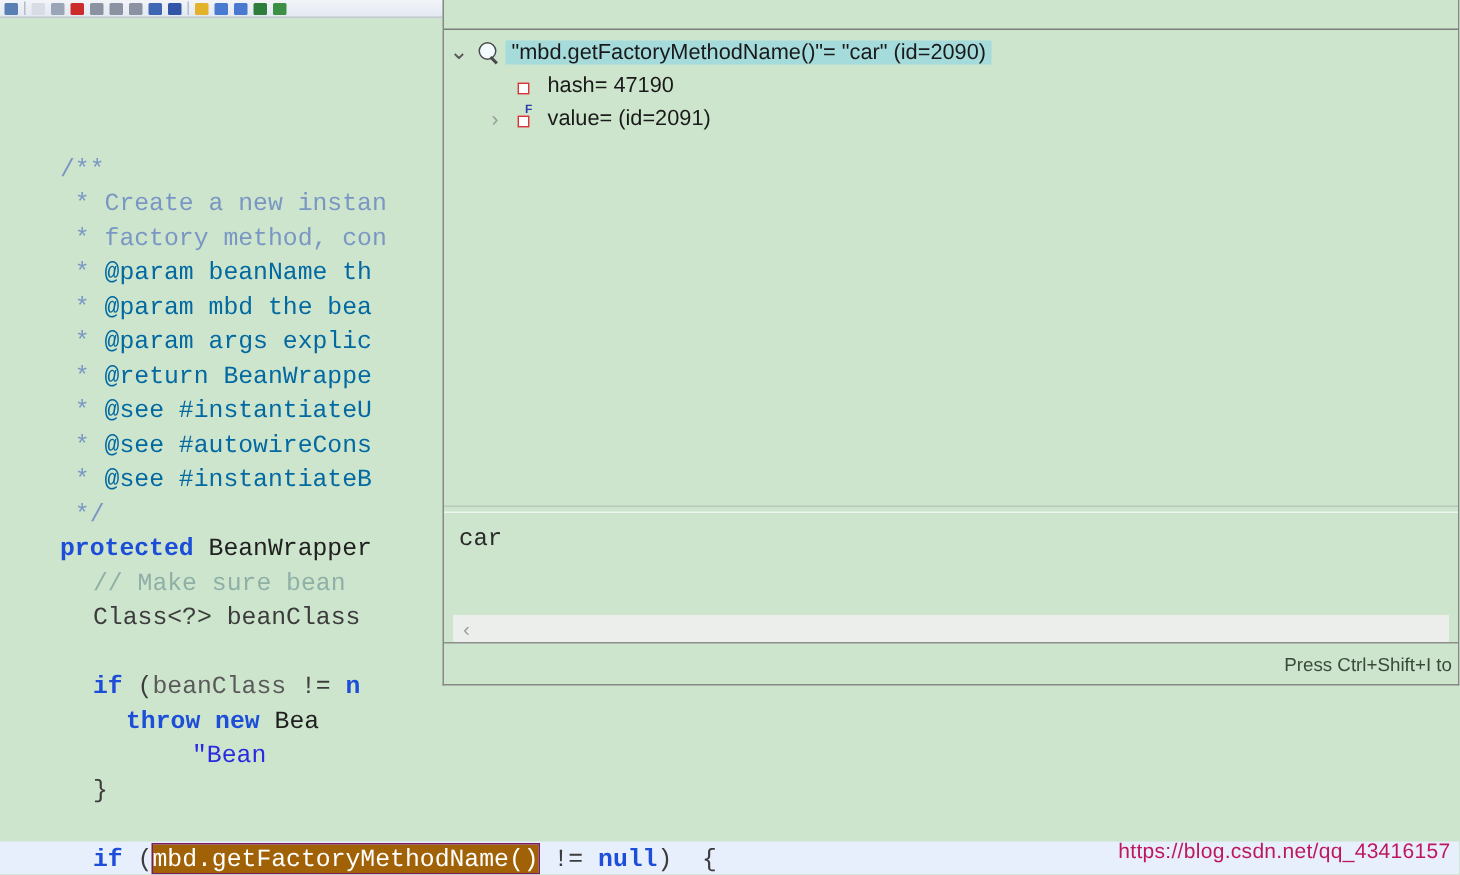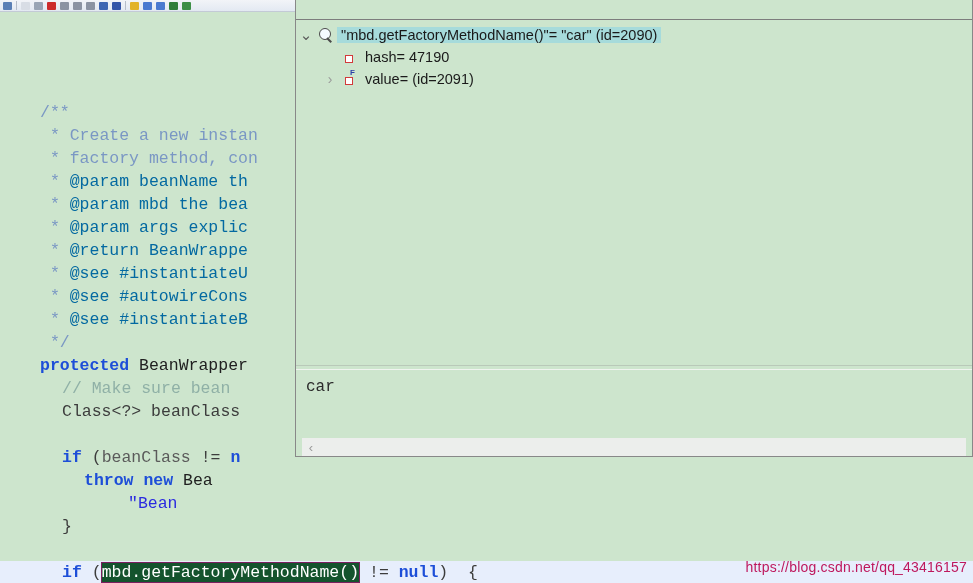--- a/index.html
+++ b/index.html
@@ -99,21 +99,21 @@
 
   .tok-cmt      { color: #7a97c4; }
   .tok-cmt-tag  { color: #0369a1; }
   .tok-cmt2     { color: #8fb0a6; }
   .tok-kw       { color: #1d4ed8; font-weight: bold; }
   .tok-type     { color: #202020; }
   .tok-str      { color: #2a2ae0; }
   .tok-plain    { color: #3c3c3c; }
   .tok-ident    { color: #5a5a5a; }
   .sel {
-    background: #14532d; color: #ffffff;
+    background: #a16207; color: #ffffff;
     outline: 1px solid #7a1f5e;
   }
 
   .watermark {
     position: absolute; right: 6px; bottom: 4px;
     font-family: "Liberation Sans", sans-serif;
     font-size: 14px;
     color: #be185d;
     letter-spacing: 0.2px;
     pointer-events: none;
@@ -278,15 +278,18 @@
     <div class="popup-divider"></div>
 
     <div class="value-pane">
       <span>car</span>
     </div>
 
     <div class="hscroll">
       <div class="hscroll-arrow">‹</div>
     </div>
 
+    <div class="popup-statusbar">
+      <span class="status-text">Press Ctrl+Shift+I to</span>
+    </div>
   </div>
 
 </div>
 
 </body></html>

